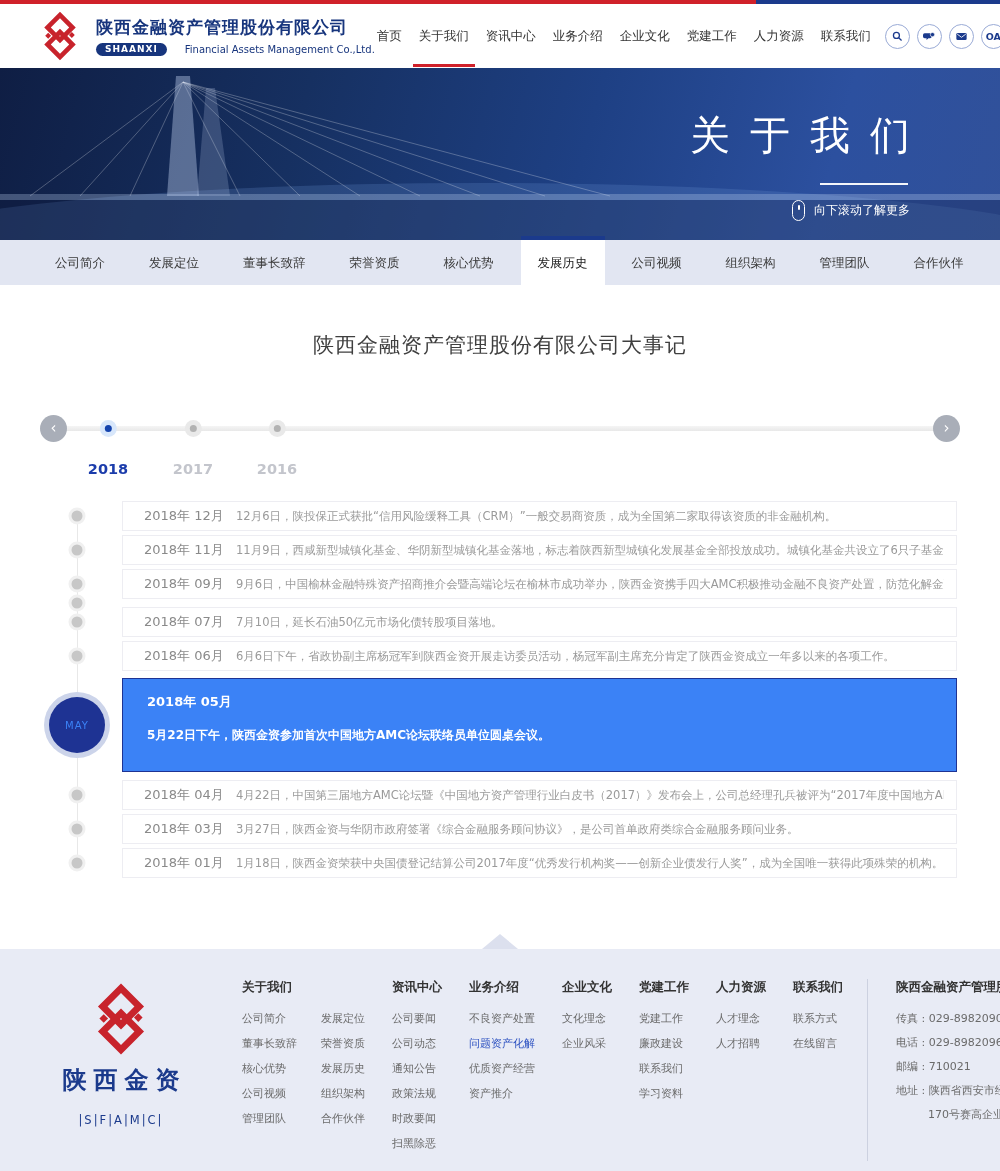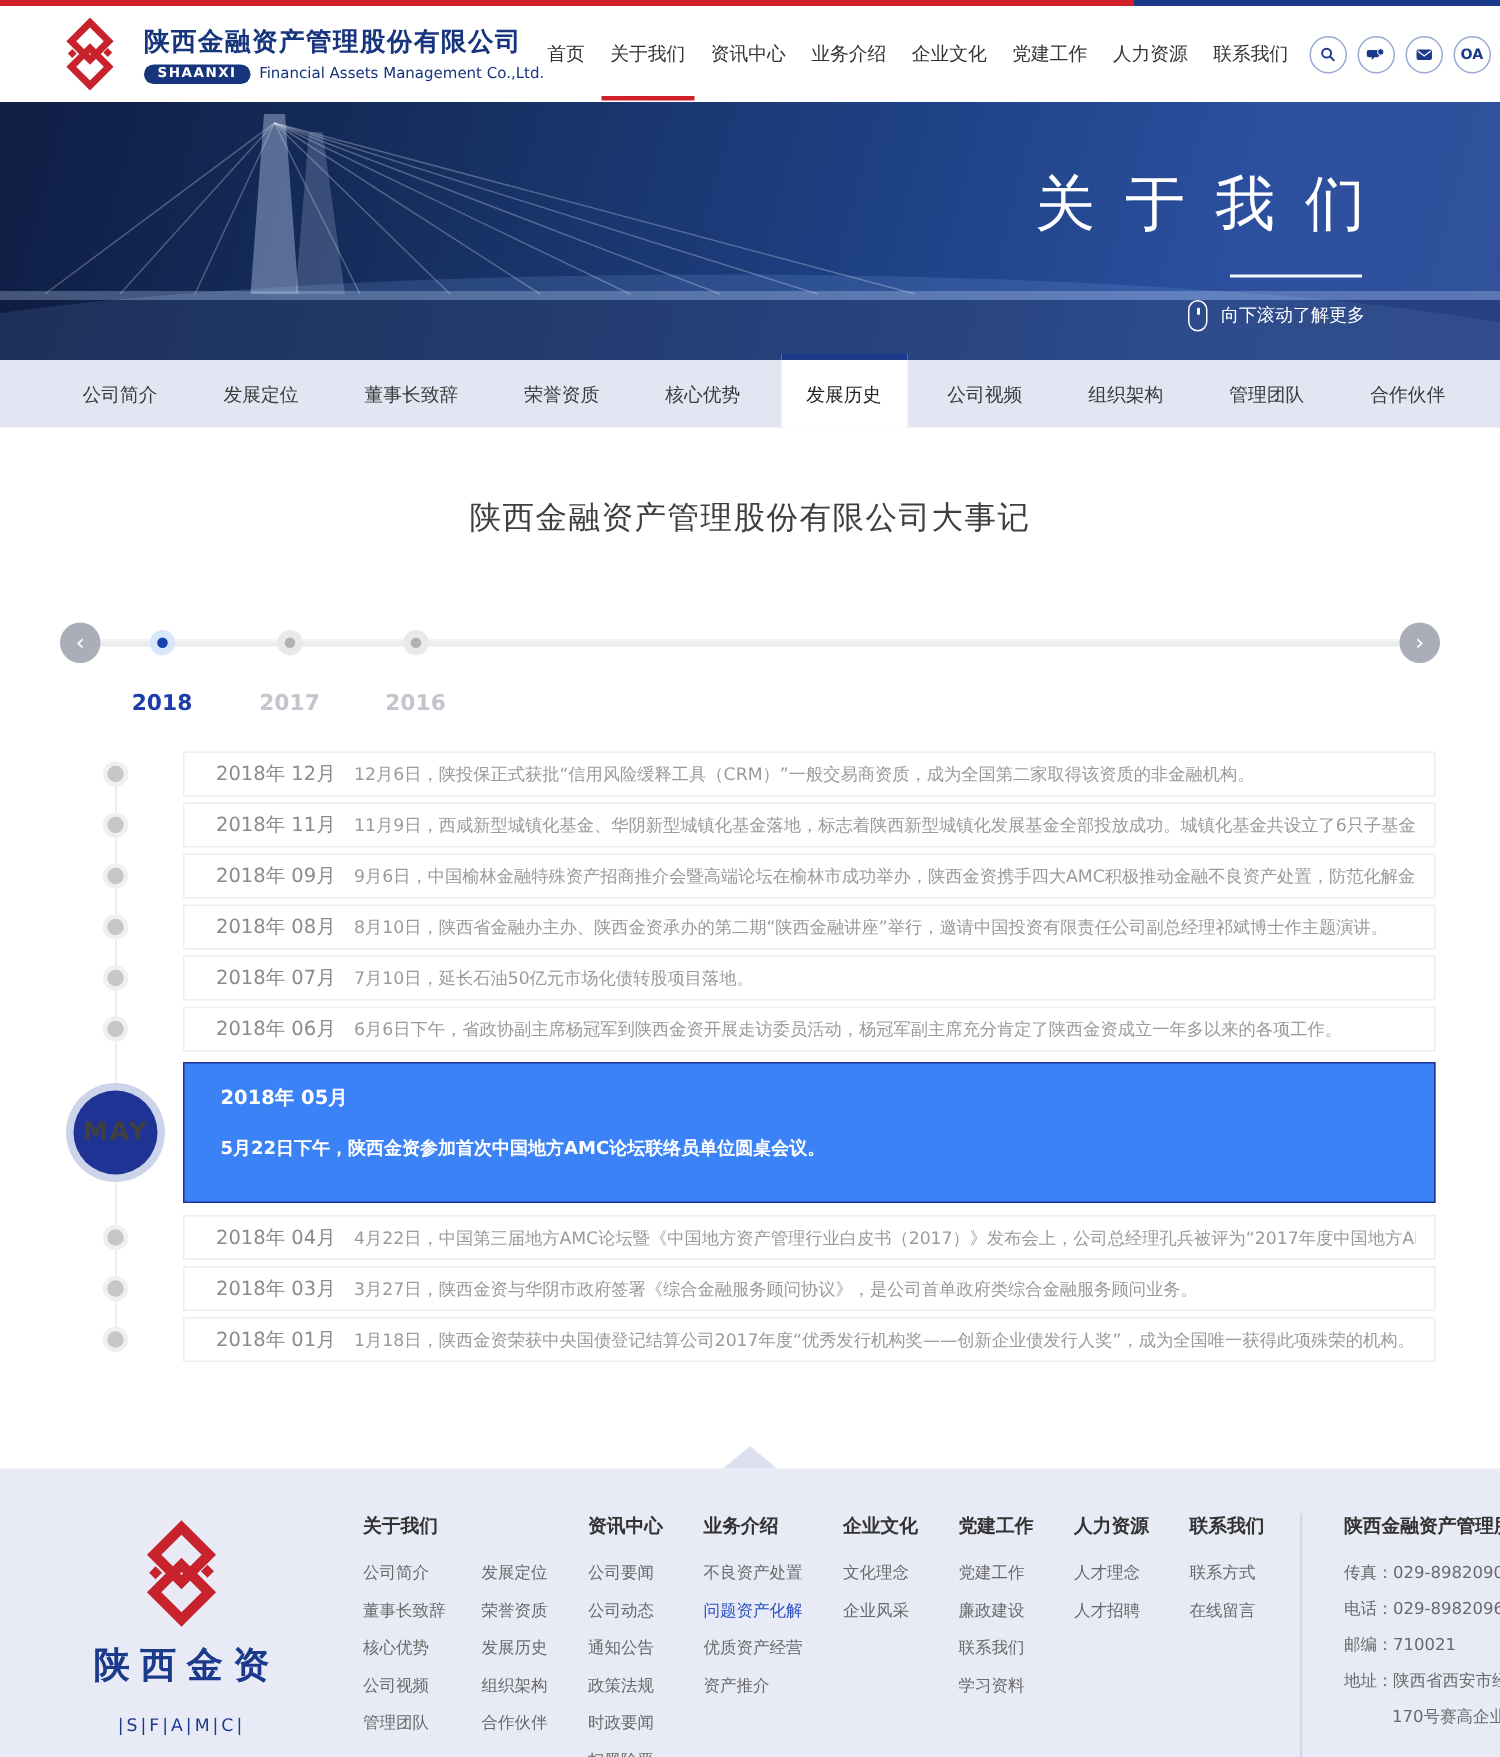--- a/index.html
+++ b/index.html
@@ -8,21 +8,21 @@
   a { text-decoration:none; }
 
   
   .topstrip { height:4px; background:linear-gradient(to right,#d0212a 0,#d0212a 75.6%,#1b3a8c 75.6%,#1b3a8c 100%); }
 
   
   .header { height:64px; display:flex; align-items:center; padding:0 24px 0 34px; background:#fff; white-space:nowrap; }
   .brand { display:flex; align-items:center; gap:10px; }
   .brand-logo svg { width:52px; height:52px; display:block; }
   .brand-cn { color:#17357d; font-weight:bold; font-size:17px; letter-spacing:1px; }
-  .brand-en { display:flex; align-items:center; gap:6px; margin-top:4px; }
+  .brand-en { display:flex; align-items:center; gap:18px; margin-top:4px; }
   .brand-badge { background:#17357d; color:#fff; font-size:9px; font-weight:bold; padding:1px 9px 2px; border-radius:9px; letter-spacing:1px; }
   .brand-en-text { color:#17357d; font-size:10px; }
   .nav { margin-left:auto; display:flex; align-items:center; gap:13px; }
   .nav-item { font-size:12.5px; color:#333; cursor:pointer; position:relative; padding:23px 2px; }
   .nav-item.active::after { content:''; position:absolute; left:-4px; right:-4px; bottom:1px; height:3px; background:#d0212a; }
   .hicons { display:flex; gap:7px; margin-left:12px; }
   .hicon { width:25px; height:25px; border:1px solid #9aabd6; border-radius:50%; display:flex; align-items:center; justify-content:center; color:#1b3a8c; font-size:9.5px; font-weight:bold; cursor:pointer; flex:0 0 auto; }
   .hicon svg { width:13px; height:13px; display:block; }
 
   
@@ -57,21 +57,21 @@
   .stop-year { margin-top:24px; font-weight:bold; font-size:14.5px; color:#c3c5cc; }
   .stop.active .stop-dot { background:#d8e7fb; }
   .stop.active .stop-dot::after { background:#1443ad; }
   .stop.active .stop-year { color:#1b3cab; }
 
   .events { margin:24px 43px 0 0; position:relative; }
   .events::before { content:''; position:absolute; left:77px; top:12px; bottom:12px; width:1px; background:#e8e8e8; }
   .event-row { display:flex; align-items:center; margin-bottom:4px; position:relative; }
   .rail { flex:0 0 122px; align-self:stretch; position:relative; }
   .rail-dot { position:absolute; left:77px; top:50%; transform:translate(-50%,-50%); width:11px; height:11px; border-radius:50%; background:#c7c7c7; box-shadow:0 0 0 3px #f0f0f0; }
-  .rail-month { position:absolute; left:77px; top:50%; transform:translate(-50%,-50%); color:#404040; font-weight:bold; font-size:17px; letter-spacing:1px; z-index:2; }
+  .rail-month { position:absolute; left:77px; top:50%; transform:translate(-50%,-50%); color:#3b82f6; font-weight:normal; font-size:10px; letter-spacing:1px; z-index:2; }
   .event-box { flex:1; border:1px solid #ededf2; background:#fff; height:30px; display:flex; align-items:center; padding:0 12px 0 21px; overflow:hidden; white-space:nowrap; cursor:pointer; }
   .event-date { color:#8a8a8a; font-size:13px; flex:0 0 92px; }
   .event-text { color:#9a9a9a; font-size:11.5px; overflow:hidden; }
   .event-row.highlight { margin:7px 0 8px; }
   .event-row.highlight .rail-dot { width:56px; height:56px; background:#1e3393; box-shadow:0 0 0 5px #ccd4ea; }
   .event-row.highlight .event-box { display:block; height:94px; background:#3b82f6; border-color:#1e3393; padding:14px 24px; white-space:normal; }
   .event-row.highlight .event-date { color:#fff; font-weight:bold; display:block; margin-bottom:13px; }
   .event-row.highlight .event-text { color:#fff; font-weight:bold; font-size:12px; }
 
   .to-top { margin:56px auto 0; width:0; height:0; border-left:18px solid transparent; border-right:18px solid transparent; border-bottom:15px solid #dce0ee; }
@@ -251,24 +251,20 @@
         <div class="event-box">
           <span class="event-date">2018年 09月</span>
           <span class="event-text">9月6日，中国榆林金融特殊资产招商推介会暨高端论坛在榆林市成功举办，陕西金资携手四大AMC积极推动金融不良资产处置，防范化解金融风险，是深化央地融合，优化区域</span>
         </div>
       </div>
       <div class="event-row">
         <div class="rail">
           <span class="rail-dot"></span>
           <span class="rail-month"></span>
         </div>
-        <div class="event-box">
-          <span class="event-date">2018年 08月</span>
-          <span class="event-text">8月10日，陕西省金融办主办、陕西金资承办的第二期“陕西金融讲座”举行，邀请中国投资有限责任公司副总经理祁斌博士作主题演讲。</span>
-        </div>
       </div>
       <div class="event-row">
         <div class="rail">
           <span class="rail-dot"></span>
           <span class="rail-month"></span>
         </div>
         <div class="event-box">
           <span class="event-date">2018年 07月</span>
           <span class="event-text">7月10日，延长石油50亿元市场化债转股项目落地。</span>
         </div>

